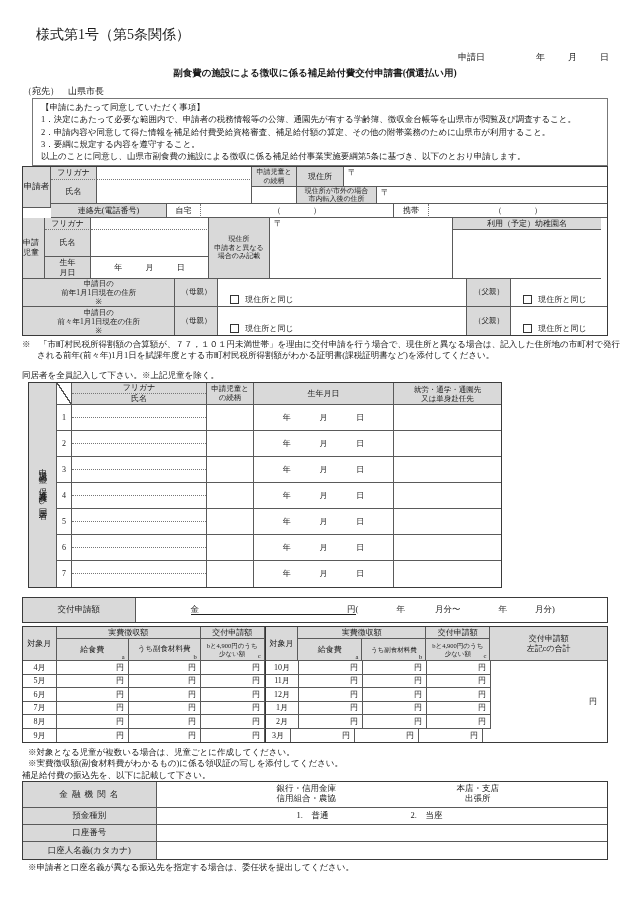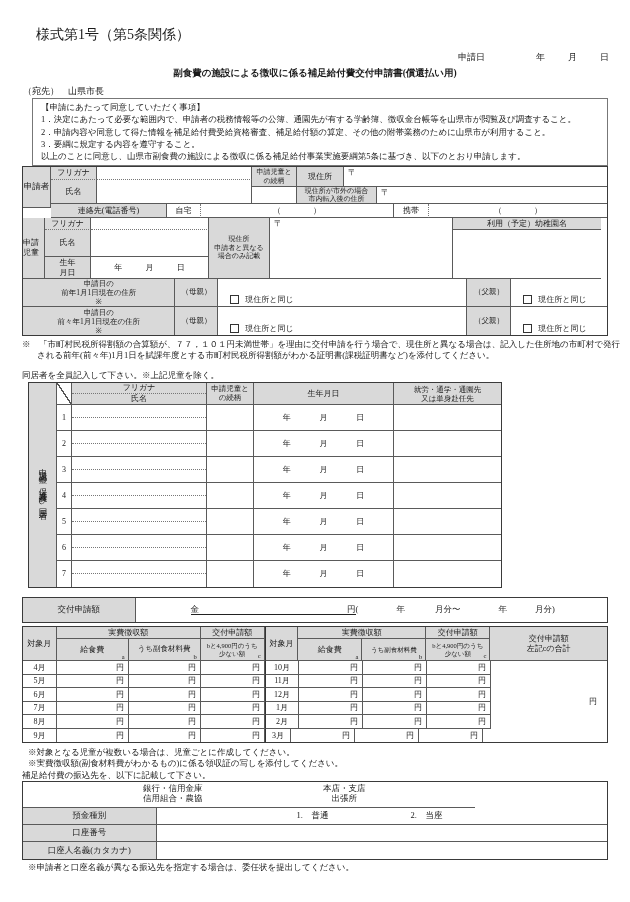--- a/index.html
+++ b/index.html
@@ -437,20 +437,21 @@
     </div>
   </div>
 
   <div class="note" style="left:28px;top:747px">※対象となる児童が複数いる場合は、児童ごとに作成してください。</div>
   <div class="note" style="left:28px;top:758px">※実費徴収額(副食材料費がわかるもの)に係る領収証の写しを添付してください。</div>
 
   <div class="abs" style="left:22px;top:770px">補足給付費の振込先を、以下に記載して下さい。</div>
 
   <div class="tbl" style="left:22px;top:781px;width:586px">
     <div class="row" style="height:26px">
+      <div class="c g" style="width:134px;letter-spacing:1px">金 融 機 関 名</div>
       <div class="c lr rel" style="width:452px">
         <div class="abs wrap2 ctr" style="left:120px;top:1px;display:flex">
           <span>銀行・信用金庫</span>
           <span>信用組合・農協</span>
         </div>
         <div class="abs wrap2 ctr" style="left:300px;top:1px;display:flex">
           <span>本店・支店</span>
           <span>出張所</span>
         </div>
       </div>

